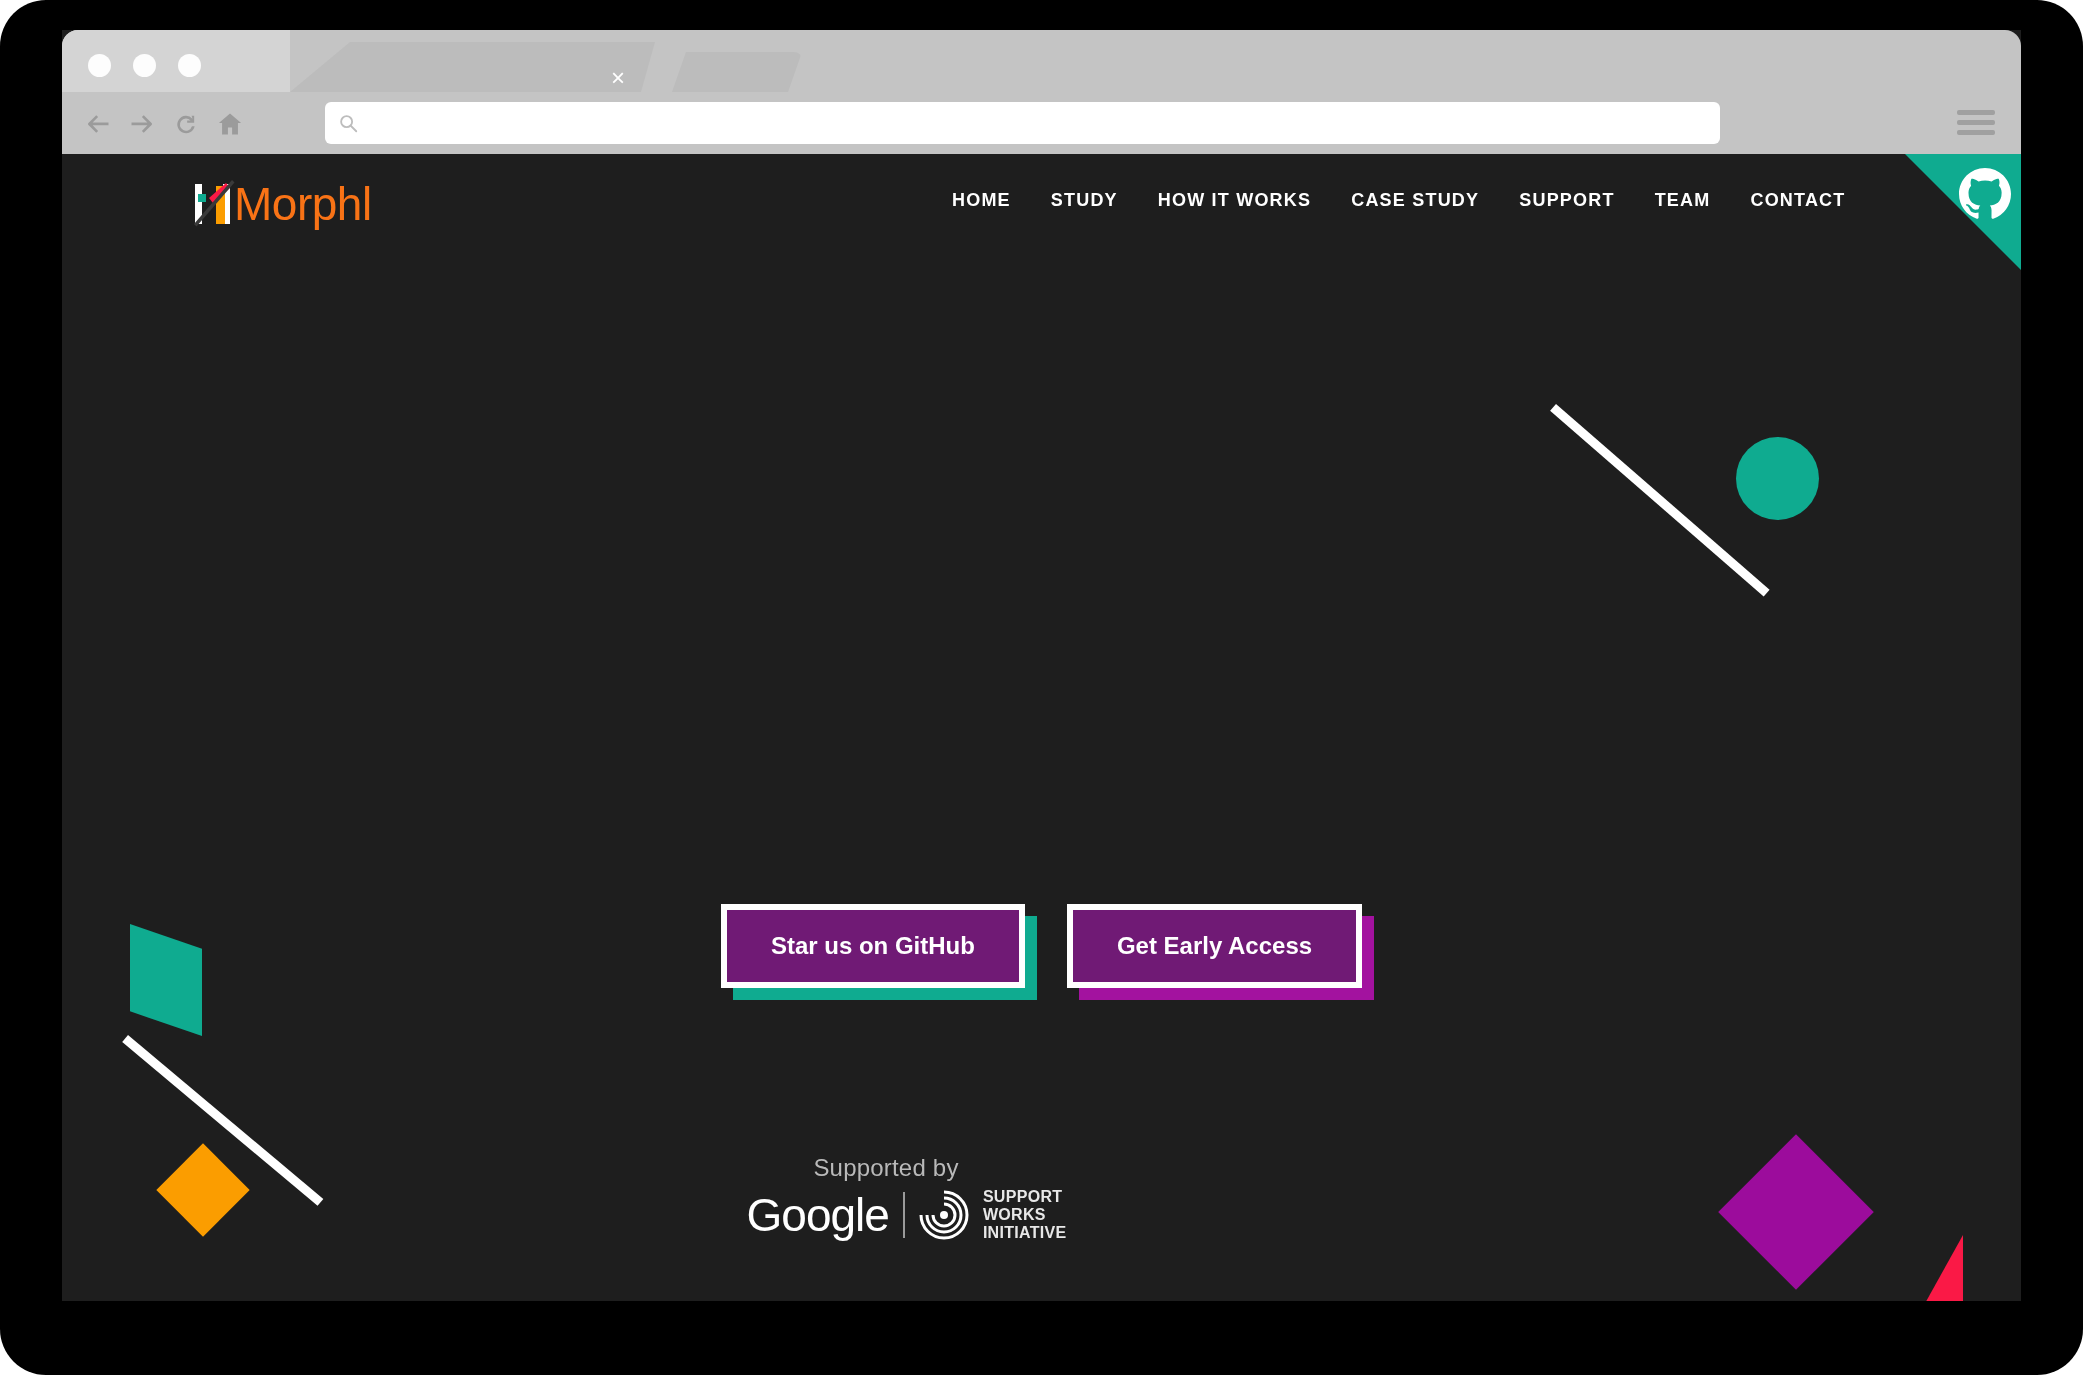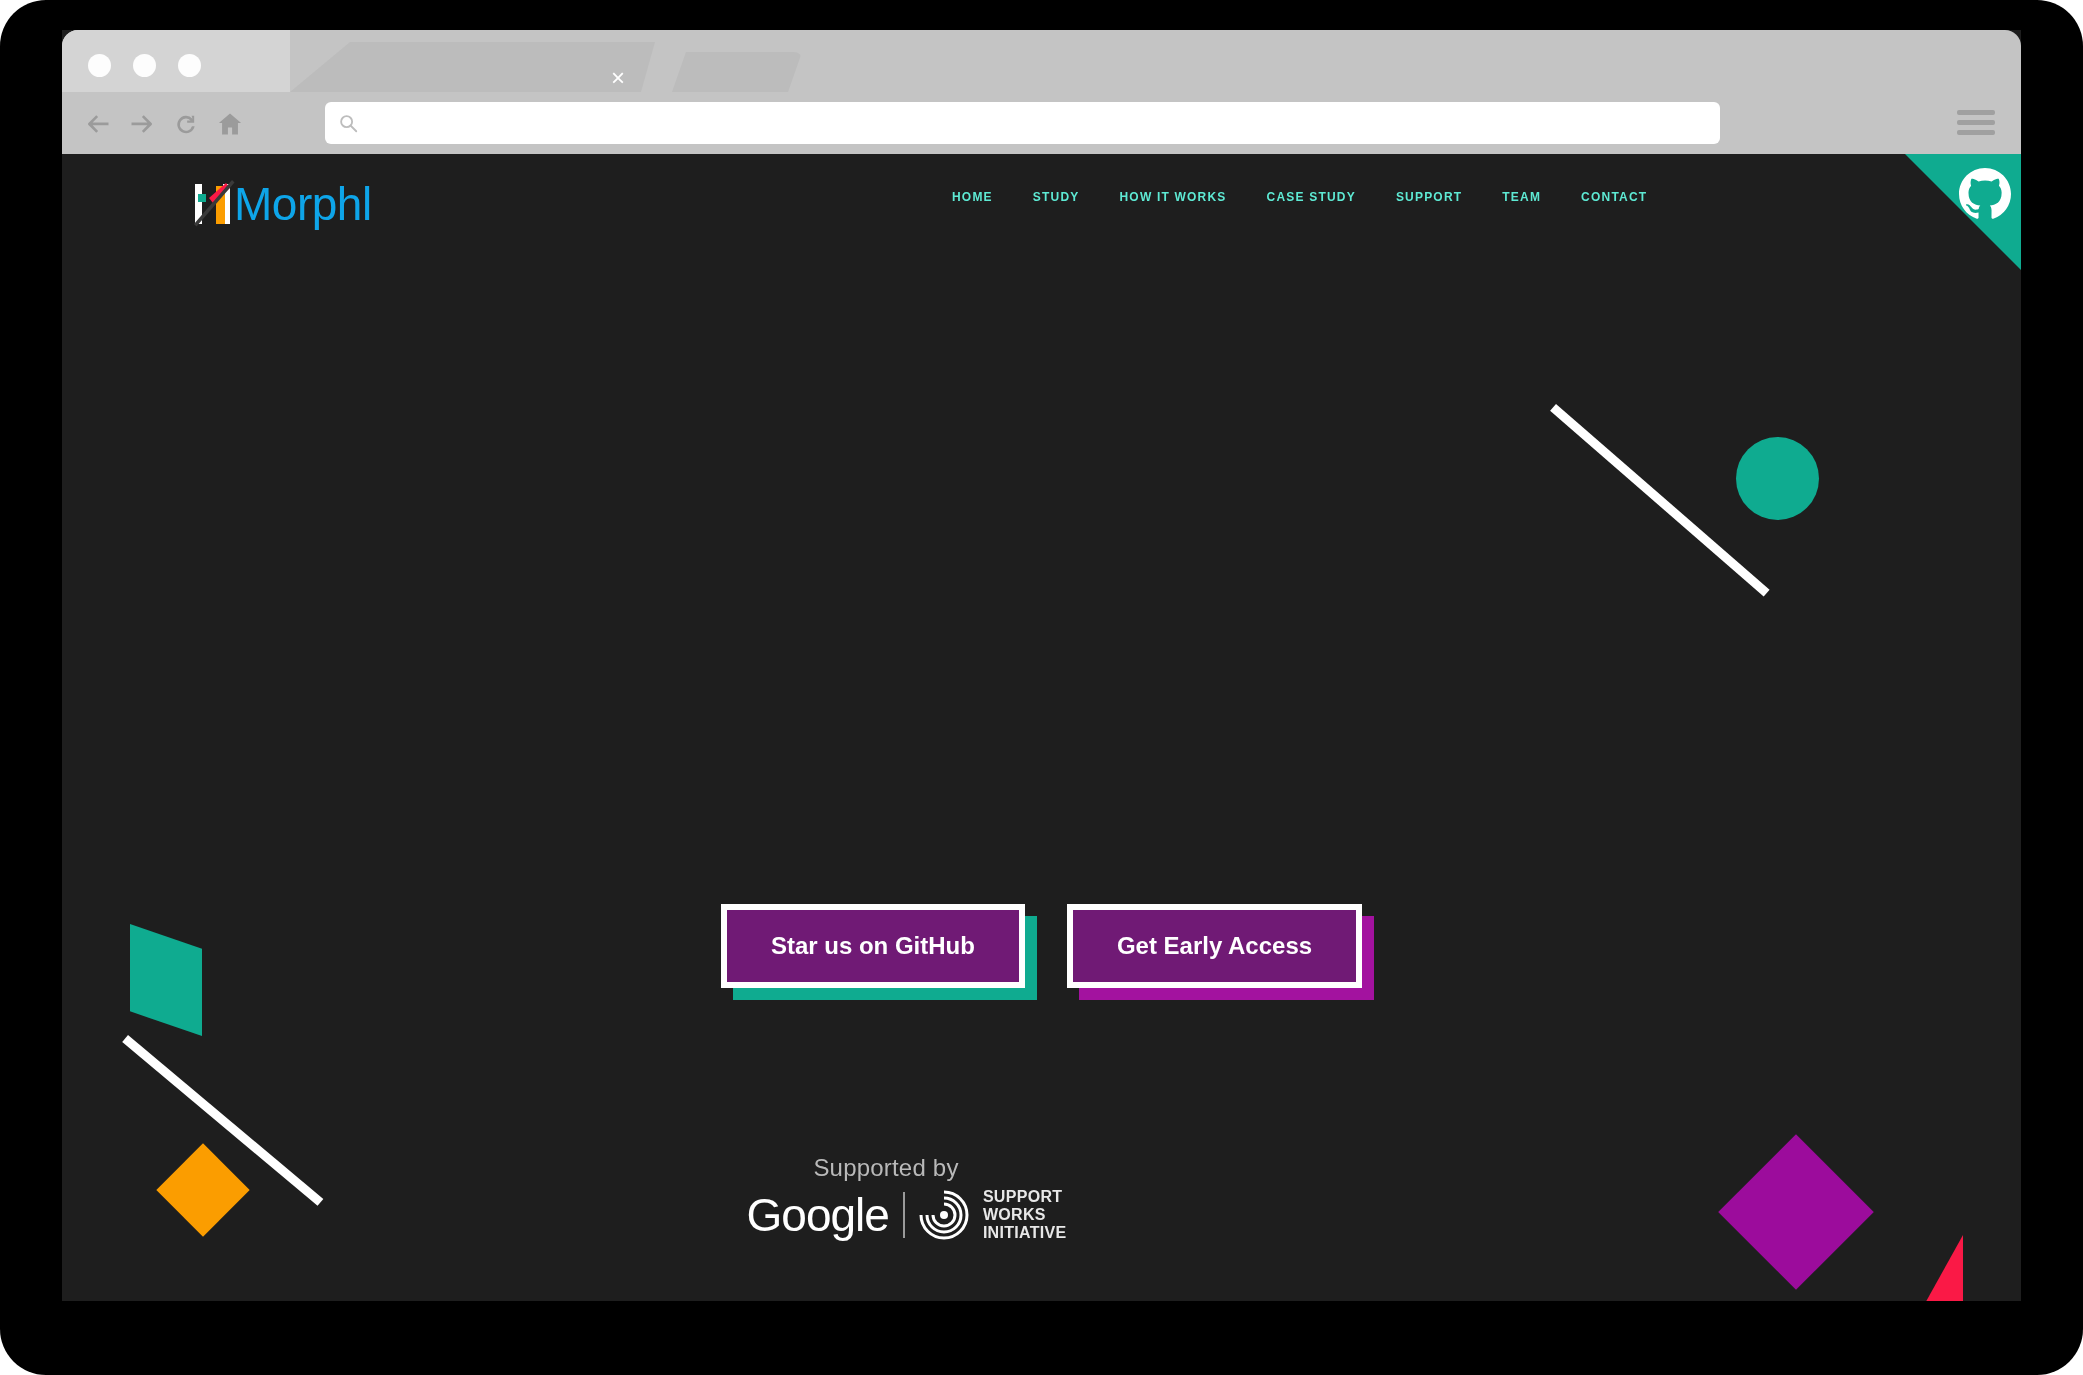--- a/index.html
+++ b/index.html
@@ -156,30 +156,30 @@
     position:absolute; left:0; top:0; width:1959px; height:100px;
     display:flex; align-items:center;
   }
   #logo{
     position:absolute; left:130px; top:22px; height:56px;
     display:flex; align-items:center;
   }
   #logo-mark{ position:relative; width:46px; height:56px; }
   #logo-mark svg{ width:46px; height:56px; display:block; }
   #logo-text{
-    color:#0ea5e9; font-size:46px; font-weight:400;
+    color:#f97316; font-size:46px; font-weight:400;
     letter-spacing:-0.5px; line-height:56px; margin-left:-4px;
   }
 
   #main-nav{
     position:absolute; left:890px; top:36px;
     display:flex; align-items:center; gap:40px;
   }
   .nav-link{
-    color:#5eead4; font-size:12px; font-weight:bold;
+    color:#ffffff; font-size:18px; font-weight:bold;
     letter-spacing:1.2px; text-decoration:none; white-space:nowrap;
   }
 
   
   #hero{
     position:absolute; left:0; top:250px; width:1959px;
     text-align:center;
   }
   #hero-title{
     color:#f7f7f7; font-size:82px; font-weight:bold;

